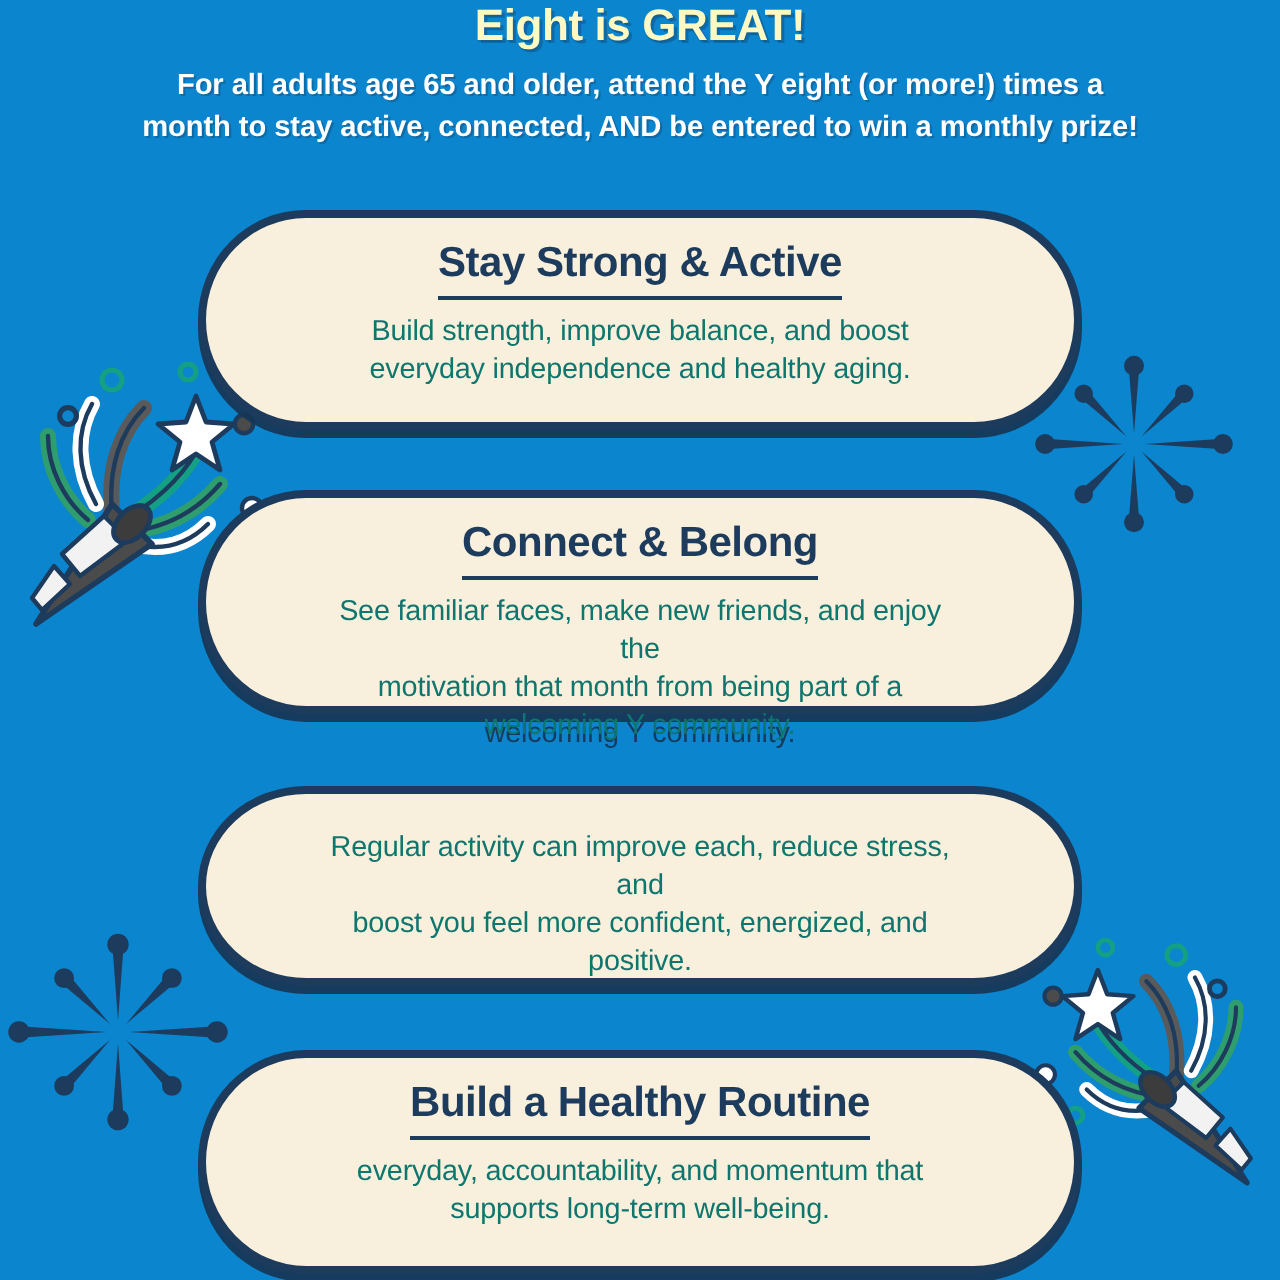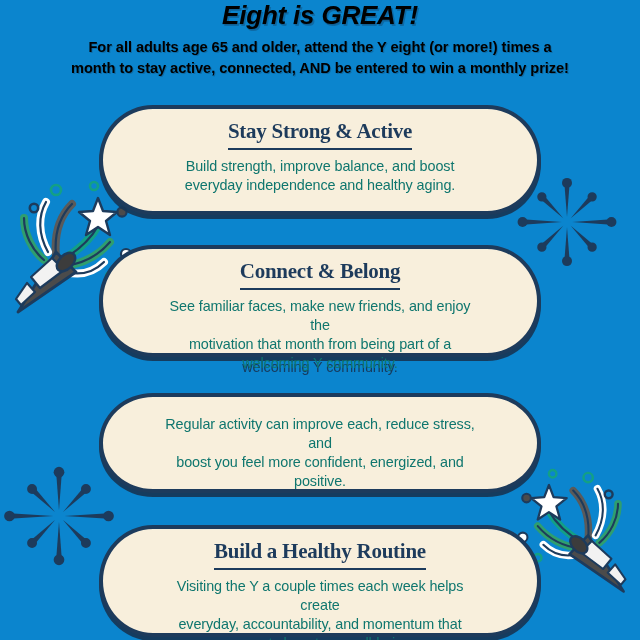--- a/index.html
+++ b/index.html
@@ -46,34 +46,33 @@
     position: absolute;
     left: 0;
     top: 0;
     width: 640px;
     z-index: 3;
     text-align: center;
     padding-top: 2px;
   }
   .headline {
     margin: 0;
-    color: #000000;
-    font-size: 26px;
+    color: #fef9c3;
+    font-size: 22px;
     font-weight: bold;
     letter-spacing: -0.2px;
     line-height: 1.0;
     text-shadow:
        1.6px 1.6px 0 rgba(20,50,80,0.32),
        0 1px 0 rgba(20,50,80,0.18);
-    font-style: italic;
   }
   .subhead {
     margin: 9px auto 0 auto;
     width: 540px;
-    color: #000000;
+    color: #ffffff;
     font-size: 14.6px;
     font-weight: bold;
     line-height: 1.45;
     letter-spacing: -0.05px;
     text-shadow:
        1.1px 1.1px 0 rgba(20,50,80,0.30);
   }
   .subhead .sub-line { display: block; }
 
   
@@ -107,21 +106,20 @@
   .card-title {
     margin: 0;
     font-size: 21px;
     font-weight: bold;
     color: #1d3b5c;
     letter-spacing: -0.25px;
     line-height: 1.12;
     display: inline-block;
     padding-bottom: 4px;
     border-bottom: 2.2px solid #1d3b5c;
-    font-family: Liberation Serif, serif;
   }
   .card-3 .card-title { font-size: 20.5px; }
   .card-body {
     margin: 7px 0 0 0;
     font-size: 14.4px;
     line-height: 1.33;
     color: #0f766e;
     letter-spacing: -0.1px;
   }
   .card-body .body-line { display: block; }
@@ -315,21 +313,20 @@
     <div class="card card-3">
       <p class="card-body">
         <span class="body-line">Regular activity can improve each, reduce stress, and</span>
         <span class="body-line">boost you feel more confident, energized, and positive.</span>
       </p>
     </div>
 
     <div class="card card-4">
       <h2 class="card-title">Build a Healthy Routine</h2>
       <p class="card-body">
-        <span class="body-line">Visiting the Y a couple times each week helps create</span>
         <span class="body-line">everyday, accountability, and momentum that</span>
         <span class="body-line">supports long-term well-being.</span>
       </p>
     </div>
 
   </div>
 
 </div>
 
 </body></html>

